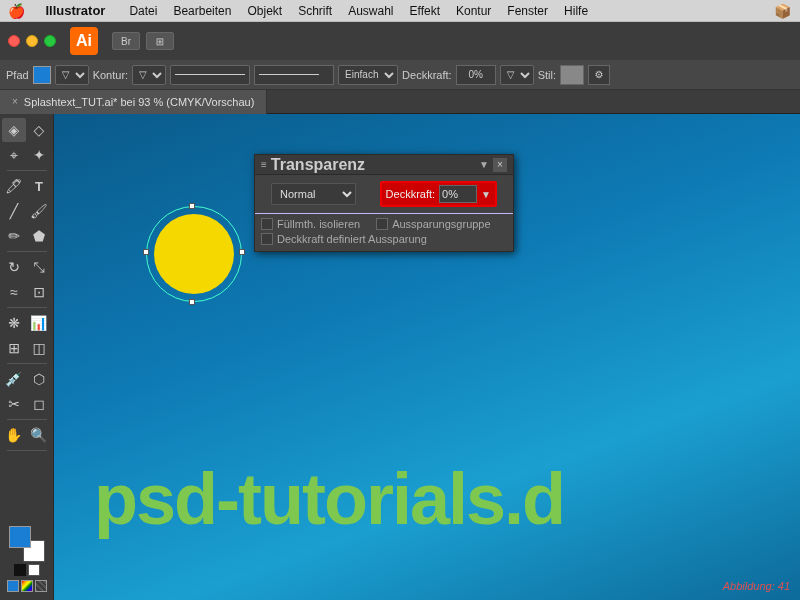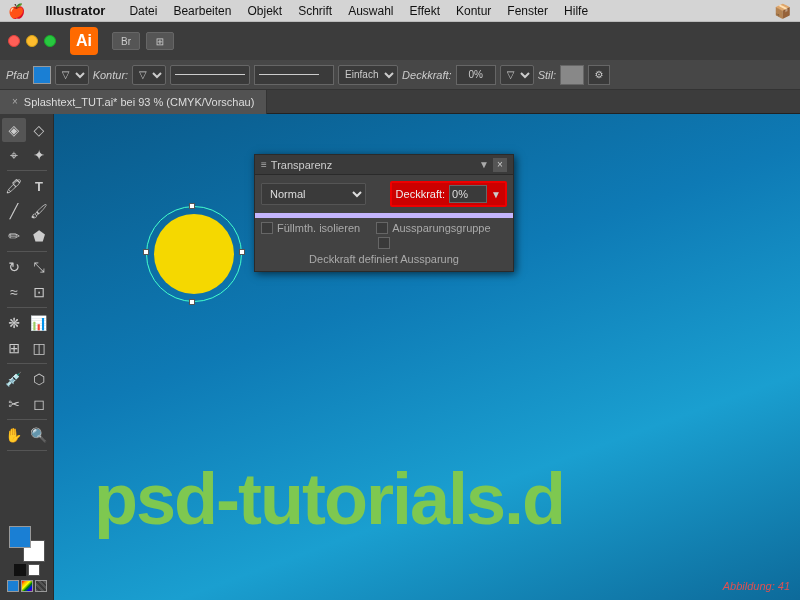--- a/index.html
+++ b/index.html
@@ -62,21 +62,21 @@
     .toolbar-select {
       background: #3a3a3a;
       border: 1px solid #666;
       color: #ccc;
       font-size: 10px;
       height: 20px;
       padding: 0 2px;
       border-radius: 2px;
     }
     .toolbar-color-swatch { width: 18px; height: 18px; background: #1a7fd4; border: 1px solid #999; }
-    .toolbar-label { color: #ccc; font-size: 11px; font-style: italic; }
+    .toolbar-label { color: #ccc; font-size: 11px; }
     .dash-line { width: 70px; height: 1px; background: #ccc; }
     .toolbar-opacity-input { width: 40px; background: #3a3a3a; border: 1px solid #666; color: #ccc; font-size: 10px; height: 20px; padding: 0 2px; text-align: center; }
 
     
     .doc-tab-bar {
       background: #3c3c3c;
       height: 24px;
       display: flex;
       align-items: center;
       border-bottom: 1px solid #222;
@@ -219,28 +219,28 @@
     .panel-header {
       background: #3a3a3a;
       height: 20px;
       display: flex;
       align-items: center;
       padding: 0 6px;
       gap: 4px;
       border-bottom: 1px solid #2a2a2a;
       cursor: move;
     }
-    .panel-title { color: #ccc; font-size: 11px; font-weight: normal; flex: 1; }
+    .panel-title { color: #ccc; font-size: 16px; font-weight: bold; flex: 1; }
     .panel-header-btn { color: #aaa; font-size: 10px; cursor: pointer; }
     .panel-close { background: #555; border: none; color: #ccc; width: 14px; height: 14px; font-size: 10px; cursor: pointer; display: flex; align-items: center; justify-content: center; }
 
     .panel-row1 {
       display: flex;
       align-items: center;
-      padding: 6px 6px;
+      padding: 6px 16px;
       gap: 24px;
     }
     .blend-mode-select {
       background: #3a3a3a;
       border: 1px solid #555;
       color: #ddd;
       font-size: 11px;
       height: 22px;
       padding: 0 4px;
       width: 120px;
@@ -293,24 +293,24 @@
       height: 22px;
       cursor: pointer;
       width: 100%;
       text-align: center;
     }
     .checkbox-row { display: flex; align-items: center; gap: 4px; color: #aaa; font-size: 11px; }
     .cb { width: 12px; height: 12px; border: 1px solid #666; background: #3a3a3a; display: inline-block; flex-shrink: 0; }
 
     .panel-row3 {
       padding: 4px 6px 6px;
-      border-top: 5px solid #c4b5fd;
+      border-top: 1px solid #c4b5fd;
     }
     .checkbox-row2 { display: flex; align-items: center; gap: 4px; color: #aaa; font-size: 11px; margin-bottom: 3px; }
-    .checkbox-row3 { display: flex; align-items: center; gap: 4px; color: #aaa; font-size: 11px; flex-direction: column; }
+    .checkbox-row3 { display: flex; align-items: center; gap: 4px; color: #aaa; font-size: 11px; }
 
     
     .scrollbar-left {
       position: absolute;
       left: 54px;
       top: 0;
       width: 6px;
       height: 100%;
       background: #3a3a3a;
     }

